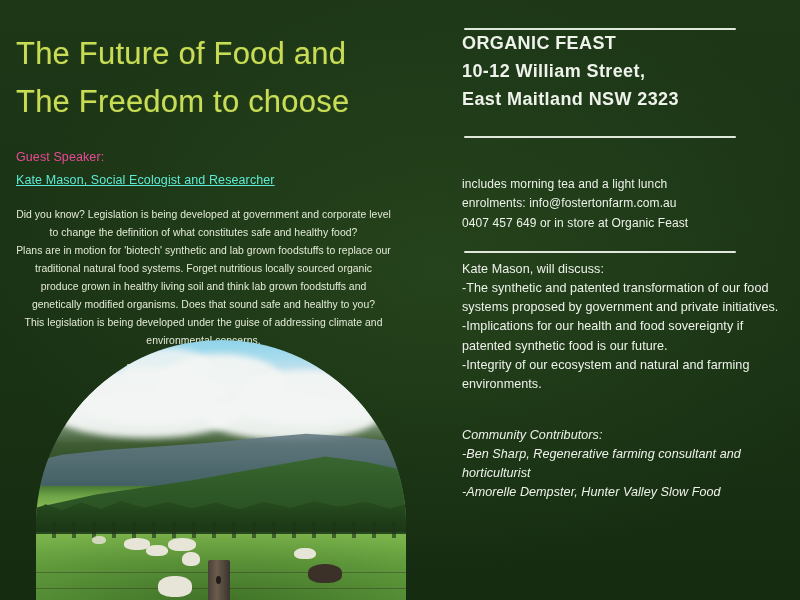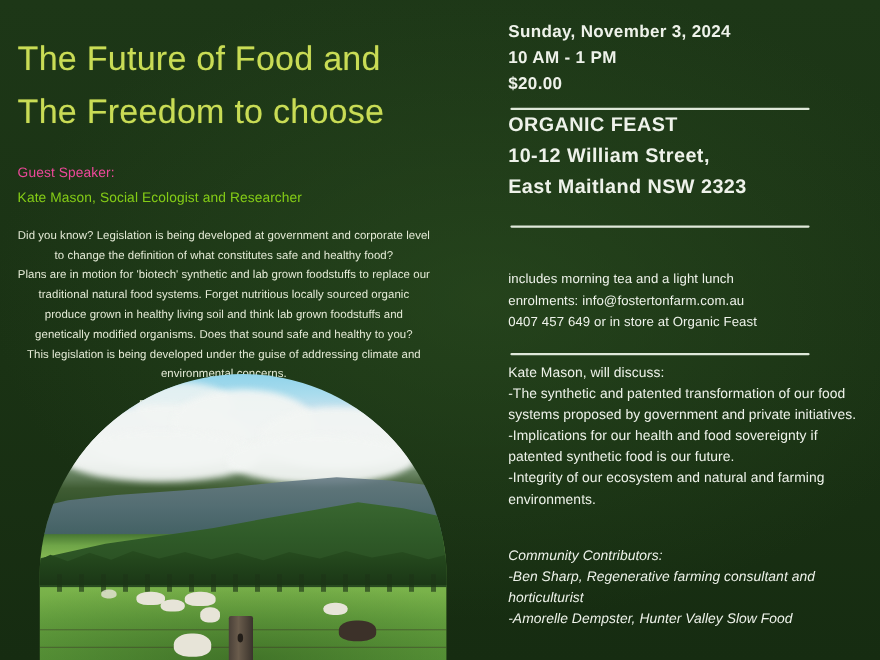--- a/index.html
+++ b/index.html
@@ -32,21 +32,21 @@
     font-weight:400;
     letter-spacing:0.2px;
     white-space:pre-line;
     text-shadow:0 0 1px rgba(201,220,85,0.35);
   }
   .speaker-block{ margin-top:20px; }
   .speaker-label{
     color:#ec4899; font-size:12.5px; line-height:1.85; letter-spacing:0.1px;
   }
   .speaker-name{
-    color:#84cc16; font-size:12.5px; line-height:1.85; letter-spacing:0.1px;
+    color:#5eead4; font-size:12.5px; line-height:1.85; letter-spacing:0.1px;text-decoration:underline;
   }
   .body-copy{
     margin-top:14px;
     color:#e4ead6;
     font-size:10.4px;
     line-height:1.72;
     letter-spacing:0.05px;
     white-space:pre-line;
     max-width:375px;
     text-align:center;
@@ -217,23 +217,20 @@
       <div class="animal a-w g3"></div>
       <div class="animal a-w g4"></div>
       <div class="animal a-w g5"></div>
       <div class="animal a-w g6"></div>
       <div class="animal a-d g7"></div>
       <div class="post"></div>
     </div>
   </div>
 
   <div class="right-col">
-    <div class="rc-head">Sunday, November 3, 2024
-10 AM - 1 PM
-$20.00</div>
     <div class="divider"></div>
 
     <div class="venue">ORGANIC FEAST
 10-12 William Street,
 East Maitland NSW 2323</div>
     <div class="divider" style="margin-top:22px;"></div>
 
     <div class="enrol">includes morning tea and a light lunch
 enrolments: info@fostertonfarm.com.au
 0407 457 649 or in store at Organic Feast</div>

